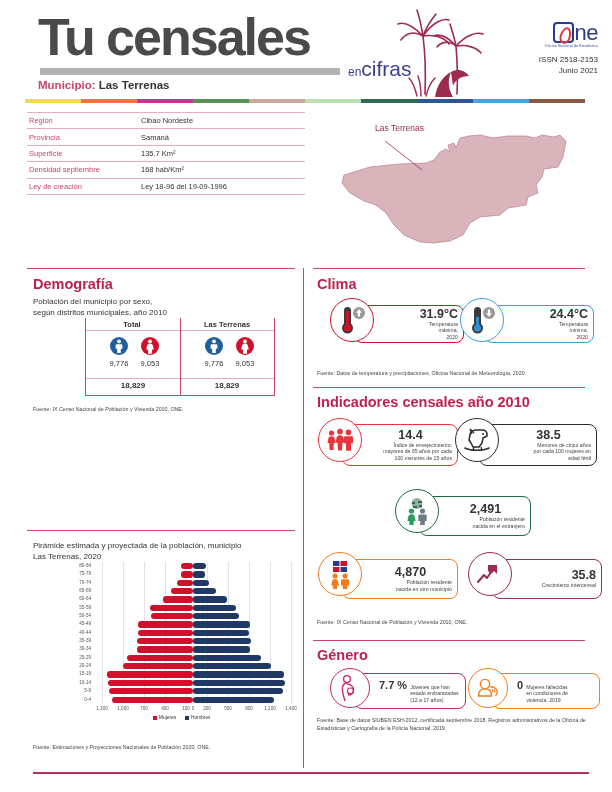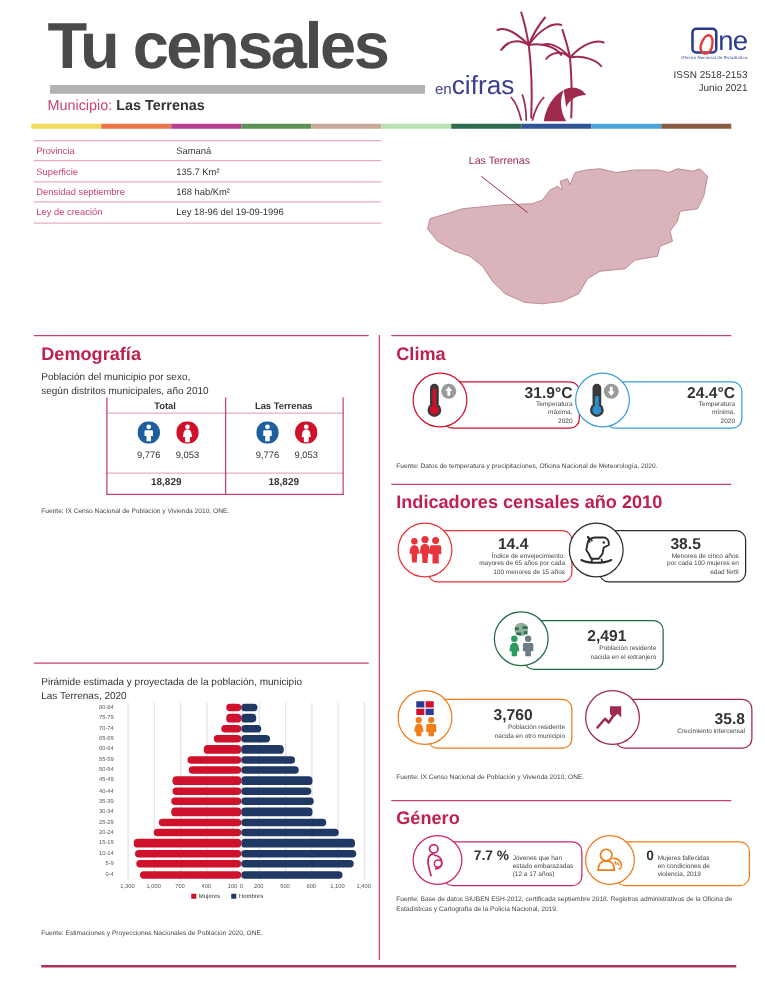--- a/index.html
+++ b/index.html
@@ -13,21 +13,21 @@
 
   
   .header { position: relative; height: 108px; }
   .title-wrap { position: absolute; left: 38px; top: 8px; }
   .main-title {
     font-size: 52px; font-weight: 700; color: #4a4a4a;
     letter-spacing: -2px; line-height: 58px; font-family:"Liberation Sans", sans-serif;
   }
   .gray-rule { position:absolute; left:40px; top:68px; width:300px; height:7px; background:#b3b3b3; }
   .muni-line { position:absolute; left:38px; top:79px; font-size:11.5px; color:#333; }
-  .muni-label { color:#c9446b; font-weight:400; }
+  .muni-label { color:#c9446b; font-weight:700; }
   .muni-value { color:#333; font-weight:600; }
 
   .encifras { position:absolute; left:348px; top:58px; color:#3b3f8f; line-height:1; }
   .encifras .en { font-size:12px; }
   .encifras .cifras { font-size:21px; }
 
   
   .palm { position:absolute; left:395px; top:6px; width:95px; height:92px; }
 
   
@@ -177,20 +177,24 @@
         <span style="background: rgb(185, 224, 176);"></span>
         <span style="background: rgb(47, 107, 79);"></span>
         <span style="background: rgb(47, 85, 151);"></span>
         <span style="background: rgb(75, 163, 221);"></span>
         <span style="background: rgb(138, 90, 66);"></span>
       </div>
   </div>
 
   <div class="info-table" id="info-table">
       <div class="info-row">
+        <div class="info-key">Región</div>
+        <div class="info-val">Cibao Nordeste</div>
+      </div>
+      <div class="info-row">
         <div class="info-key">Provincia</div>
         <div class="info-val">Samaná</div>
       </div>
       <div class="info-row">
         <div class="info-key">Superficie</div>
         <div class="info-val">135.7 Km²</div>
       </div>
       <div class="info-row">
         <div class="info-key">Densidad septiembre</div>
         <div class="info-val">168 hab/Km²</div>
@@ -479,21 +483,21 @@
         <circle cx="9.5" cy="14" r="2.6" fill="#2a9d5c"></circle>
         <path d="M9.5 17.2 c2.4 0 3.2 1.6 3.5 3.6 l.5 3.2 h-1.7 l-.4 6 h-3.8 l-.4 -6 h-1.7 l.5 -3.2 c.3 -2 1.1 -3.6 3.5 -3.6 z" fill="#2a9d5c"></path>
         <circle cx="20.5" cy="14" r="2.6" fill="#6d7d85"></circle>
         <path d="M17.5 17.4 h6 a1.2 1.2 0 0 1 1.2 1.2 v5.4 h-1.9 v6 h-4.6 v-6 h-1.9 v-5.4 a1.2 1.2 0 0 1 1.2 -1.2 z" fill="#6d7d85"></path>
       </svg>
     </div>
   </div>
 
   <div class="badge" style="left:318px; top:552px;">
     <div class="panel" style="border-color:#f07d1a; width:116px; height:40px; top:7px;">
-      <div class="bignum" style="text-align:center">3,760</div>
+      <div class="bignum" style="text-align:center">4,870</div>
       <div class="desc multiline">Población residente<br>nacida en otro municipio</div>
     </div>
     <div class="circ" style="border-color:#f07d1a;">
       <svg width="30" height="30" viewBox="0 0 30 30">
         <rect x="8" y="2" width="6.5" height="5" fill="#2b3990"></rect>
         <rect x="15.5" y="2" width="6.5" height="5" fill="#d0112b"></rect>
         <rect x="8" y="8" width="6.5" height="5" fill="#d0112b"></rect>
         <rect x="15.5" y="8" width="6.5" height="5" fill="#2b3990"></rect>
         <circle cx="10" cy="17" r="2.5" fill="#f07d1a"></circle>
         <path d="M10 20 c2.3 0 3.1 1.6 3.4 3.4 l.5 3 h-1.6 l-.4 5.6 h-3.6 l-.4 -5.6 h-1.6 l.5 -3 c.3 -1.8 1.1 -3.4 3.2 -3.4 z" fill="#f07d1a"></path>

